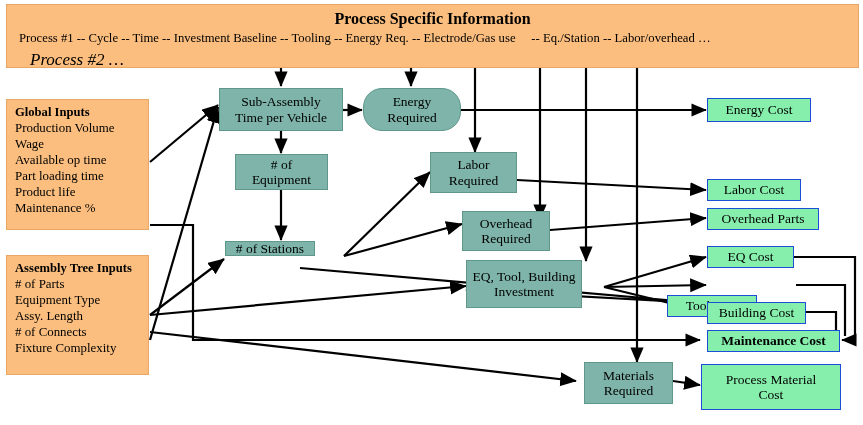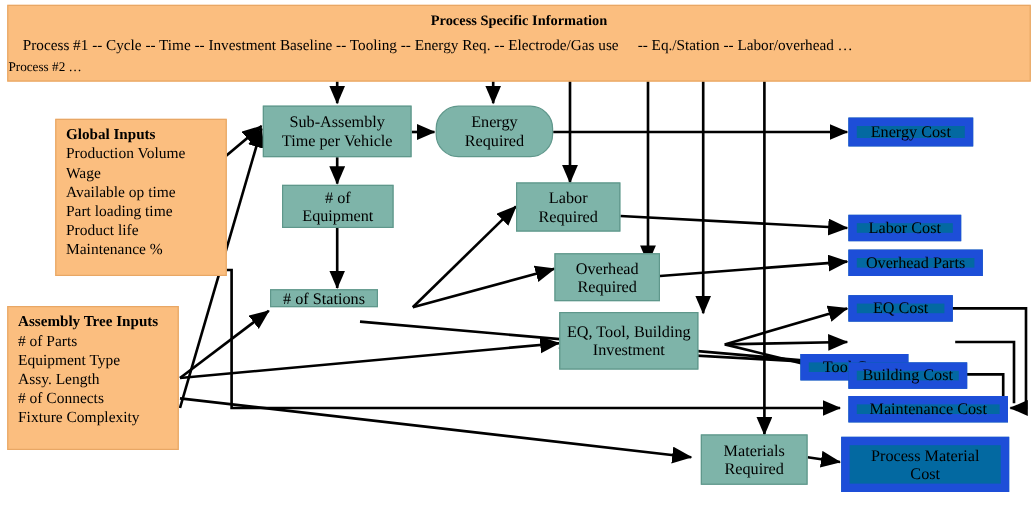--- a/index.html
+++ b/index.html
@@ -9,37 +9,37 @@
   #wires{position:absolute;left:0;top:0;width:863px;height:425px;pointer-events:none;}
 
   .box{position:absolute;box-sizing:border-box;display:flex;align-items:center;
        justify-content:center;text-align:center;line-height:1.12;color:#000;
        font-size:13.5px;z-index:3;}
 
   
   .banner{position:absolute;left:6px;top:4px;width:851px;height:62px;background:#fbbe7f;
           border:1px solid #e8a765;z-index:2;}
   .banner .b-title{position:absolute;left:0;right:0;top:5px;text-align:center;
-          font-weight:bold;font-size:12px;}
+          font-weight:bold;font-size:16px;}
   .banner .b-l1{position:absolute;left:12px;top:26px;font-size:12.7px;white-space:pre;}
-  .banner .b-l2{position:absolute;left:0;top:45px;font-size:11px;}
+  .banner .b-l2{position:absolute;left:23px;top:45px;font-size:17px;font-style:italic;}
 
   
   .inpanel{position:absolute;background:#fbbe7f;border:1px solid #e8a765;z-index:2;
            box-sizing:border-box;padding:5px 8px 4px 8px;}
   .inpanel .hd{font-weight:bold;font-size:12.6px;margin-bottom:1px;}
   .inpanel .li{font-size:12.9px;line-height:1.235;white-space:nowrap;}
 
-  #gi{left:6px;top:99px;width:143px;height:131px;margin-left:40px;}
+  #gi{left:6px;top:99px;width:143px;height:131px;}
   #ati{left:6px;top:255px;width:143px;height:120px;}
 
   
   .teal{background:#7eb4a9;border:1px solid #5f978b;}
   
-  .green{background:#0369a1;border:7px solid #1d4ed8;}
+  .green{background:#86efac;border:1px solid #1d4ed8;}
 </style>
 </head>
 <body>
 
 <div id="stage">
 
   <svg id="wires" viewBox="0 0 863 425">
     <defs>
       <marker id="ah" markerWidth="8" markerHeight="8" refX="6.6" refY="3" orient="auto" markerUnits="strokeWidth">
         <path d="M0,0 L7,3 L0,6 z" fill="#000"></path>
@@ -144,17 +144,17 @@
   <div class="box green" style="left:707px;top:179px;width:94px;height:22px;">Labor Cost</div>
 
   <div class="box green" style="left:707px;top:208px;width:112px;height:22px;">Overhead Parts</div>
 
   <div class="box green" style="left:707px;top:246px;width:87px;height:22px;">EQ Cost</div>
 
   <div class="box green" style="left:667px;top:274px;width:90px;height:22px;margin-top:21px;">Tool Cost</div>
 
   <div class="box green" style="left:707px;top:302px;width:99px;height:22px;">Building Cost</div>
 
-  <div class="box green" style="left:707px;top:330px;width:133px;height:22px;">Maintenance Cost</div>
+  <div class="box green" style="left:707px;top:330px;width:133px;height:22px;font-weight:bold;">Maintenance Cost</div>
 
   <div class="box green" style="left:701px;top:364px;width:140px;height:46px;">Process Material<br>Cost</div>
 
 </div>
 
 </body></html>

